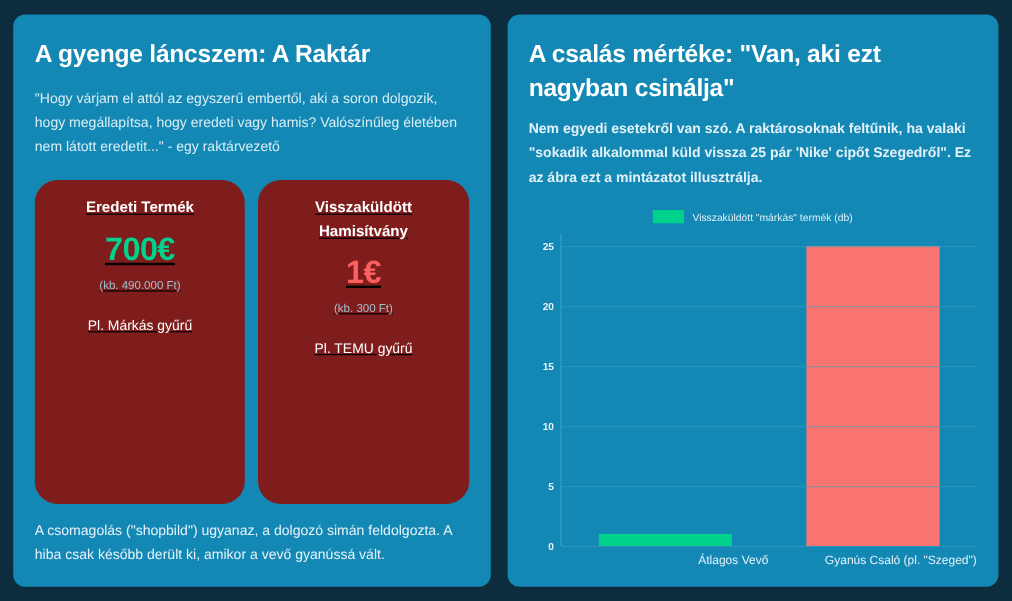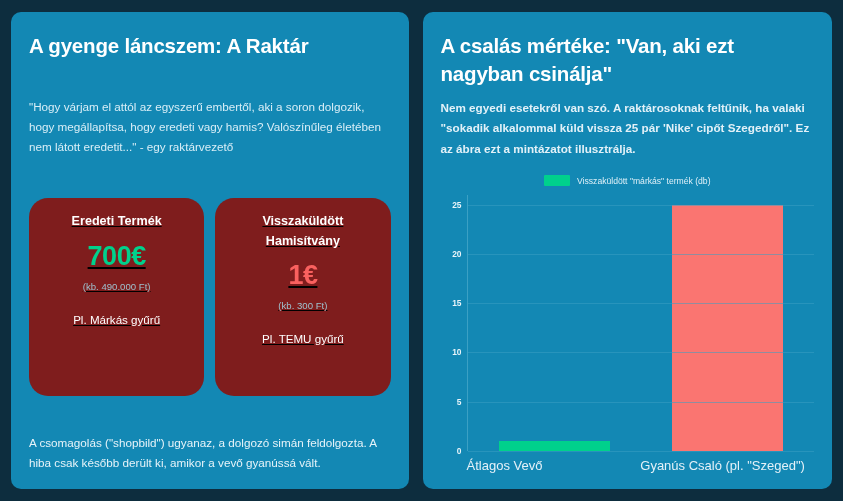--- a/index.html
+++ b/index.html
@@ -16,21 +16,21 @@
     padding: 12px 11px;
     background: #0d2d3e;
   }
   .panel {
     background: #1388b4;
     border-radius: 10px;
     padding: 20px 18px 16px 18px;
     display: flex;
     flex-direction: column;
   }
-  .panel-left  { width: 399px; gap: 24px; }
+  .panel-left  { width: 399px; }
   .panel-right { width: 411px; }
 
   .panel-title {
     color: #ffffff;
     font-size: 20.5px;
     font-weight: bold;
     line-height: 1.35;
     letter-spacing: -0.2px;
   }
   .panel-quote {
@@ -155,23 +155,23 @@
   .bar {
     width: 64%;
   }
   .x-labels {
     display: flex;
     margin-left: 26px;
     margin-top: 7px;
   }
   .x-label {
     flex: 1;
-    text-align: left;
+    text-align: right;
     color: #e4f1f8;
-    font-size: 13px;
+    font-size: 10px;
   }
 </style>
 </head>
 <body>
 
 <div class="page">
 
   <section class="panel panel-left">
     <h1 class="panel-title">A gyenge láncszem: A Raktár</h1>
 

